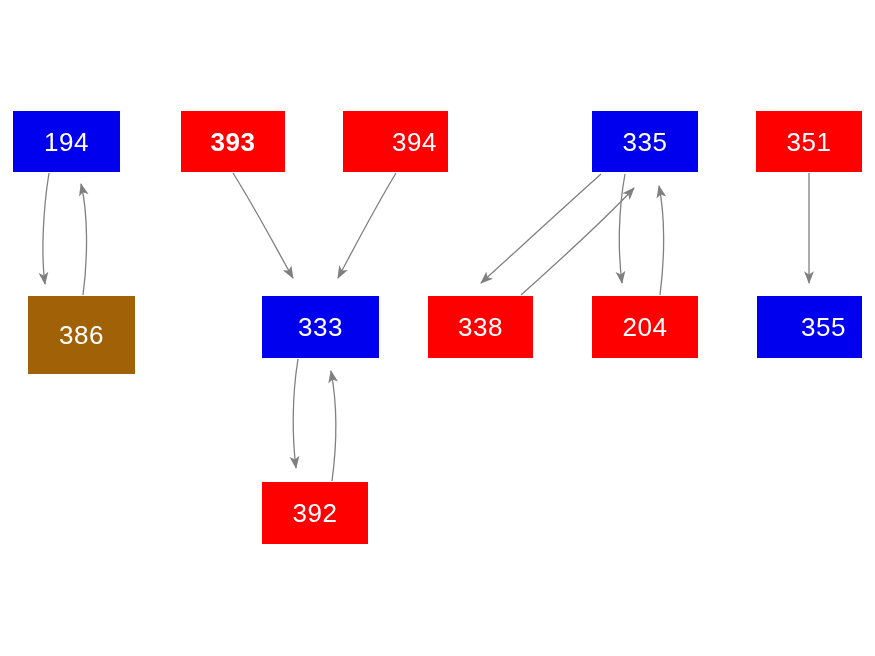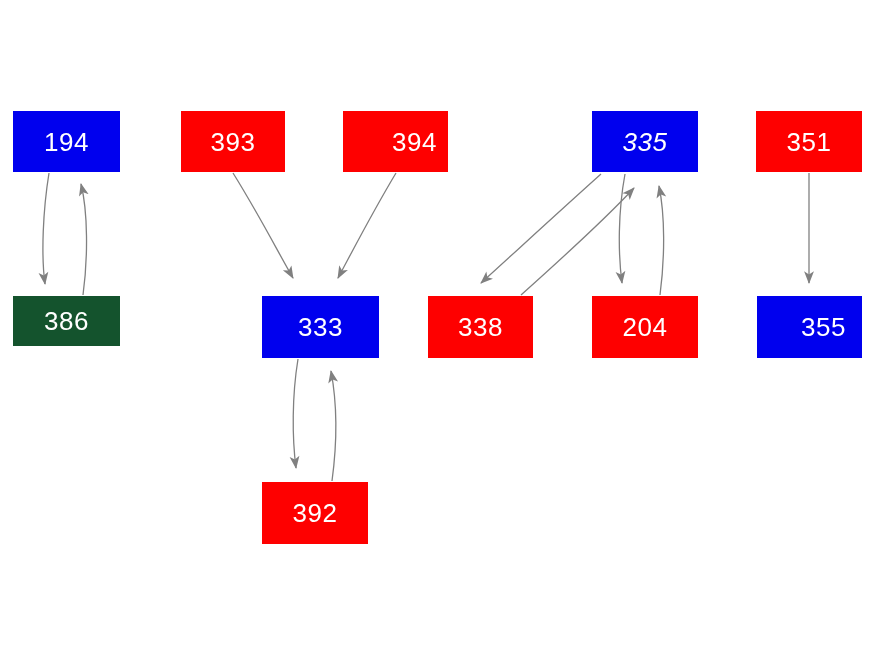--- a/index.html
+++ b/index.html
@@ -66,36 +66,36 @@
         <path d="M 625,174 C 618,212 618,253 622,283" fill="none" stroke="#808080" stroke-width="1.3" marker-end="url(#arrowhead)"></path>
         <path d="M 660,295 C 665,257 665,215 659,186" fill="none" stroke="#808080" stroke-width="1.3" marker-end="url(#arrowhead)"></path>
         <path d="M 809,173 L 809,283" fill="none" stroke="#808080" stroke-width="1.3" marker-end="url(#arrowhead)"></path>
       </g>
   </svg>
 
   <div id="node-layer">
       <div class="node" style="left: 13px; top: 111px; width: 107px; height: 61px; background: rgb(0, 0, 238); color: rgb(255, 255, 255);">
         <span class="node-label">194</span>
       </div>
-      <div class="node" style="left: 13px; top: 296px; width: 107px; height: 50px; background: #14532d; color: rgb(255, 255, 255);">
+      <div class="node" style="left: 28px; top: 296px; width: 107px; height: 78px; background: #a16207; color: rgb(255, 255, 255);">
         <span class="node-label">386</span>
       </div>
-      <div class="node" style="left: 181px; top: 111px; width: 104px; height: 61px; background: rgb(254, 0, 0); color: rgb(255, 255, 255);">
+      <div class="node" style="left: 181px; top: 111px; width: 104px; height: 61px; background: rgb(254, 0, 0); color: rgb(255, 255, 255); font-weight: bold;">
         <span class="node-label">393</span>
       </div>
       <div class="node" style="left: 343px; top: 111px; width: 105px; height: 61px; background: rgb(254, 0, 0); color: rgb(255, 255, 255); padding-left: 38px;">
         <span class="node-label">394</span>
       </div>
       <div class="node" style="left: 262px; top: 296px; width: 117px; height: 62px; background: rgb(0, 0, 238); color: rgb(255, 255, 255);">
         <span class="node-label">333</span>
       </div>
       <div class="node" style="left: 262px; top: 482px; width: 106px; height: 62px; background: rgb(254, 0, 0); color: rgb(255, 255, 255);">
         <span class="node-label">392</span>
       </div>
-      <div class="node" style="left: 592px; top: 111px; width: 106px; height: 61px; background: rgb(0, 0, 238); color: rgb(255, 255, 255); font-style: italic;">
+      <div class="node" style="left: 592px; top: 111px; width: 106px; height: 61px; background: rgb(0, 0, 238); color: rgb(255, 255, 255);">
         <span class="node-label">335</span>
       </div>
       <div class="node" style="left: 428px; top: 296px; width: 105px; height: 62px; background: rgb(254, 0, 0); color: rgb(255, 255, 255);">
         <span class="node-label">338</span>
       </div>
       <div class="node" style="left: 592px; top: 296px; width: 106px; height: 62px; background: rgb(254, 0, 0); color: rgb(255, 255, 255);">
         <span class="node-label">204</span>
       </div>
       <div class="node" style="left: 756px; top: 111px; width: 106px; height: 61px; background: rgb(254, 0, 0); color: rgb(255, 255, 255);">
         <span class="node-label">351</span>

